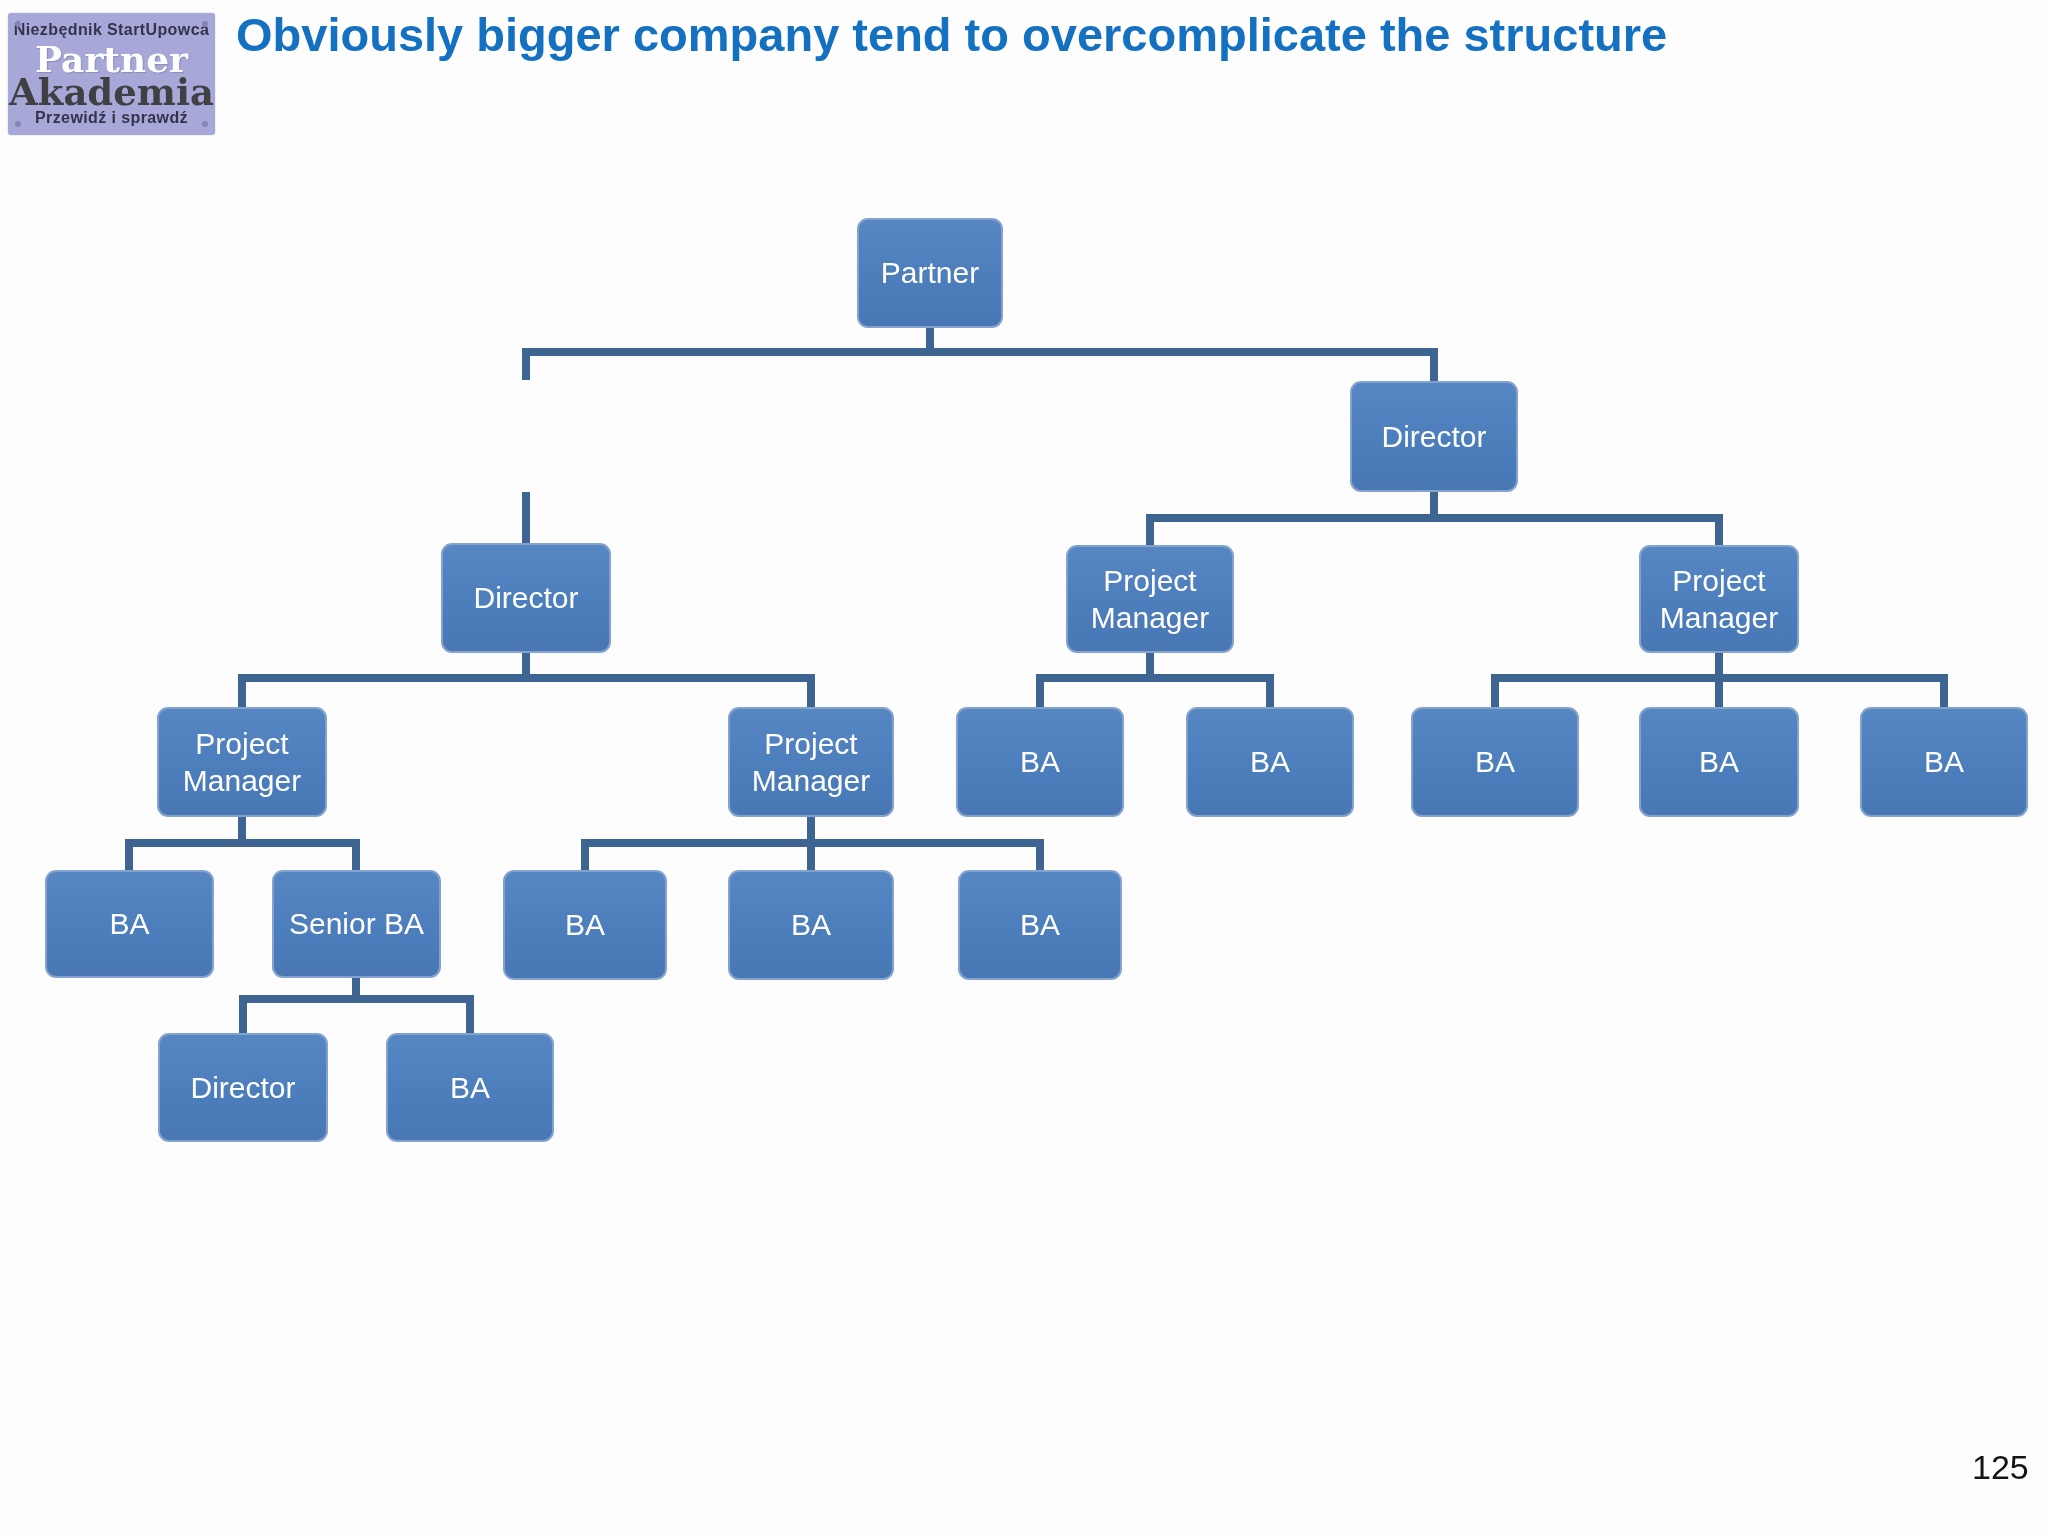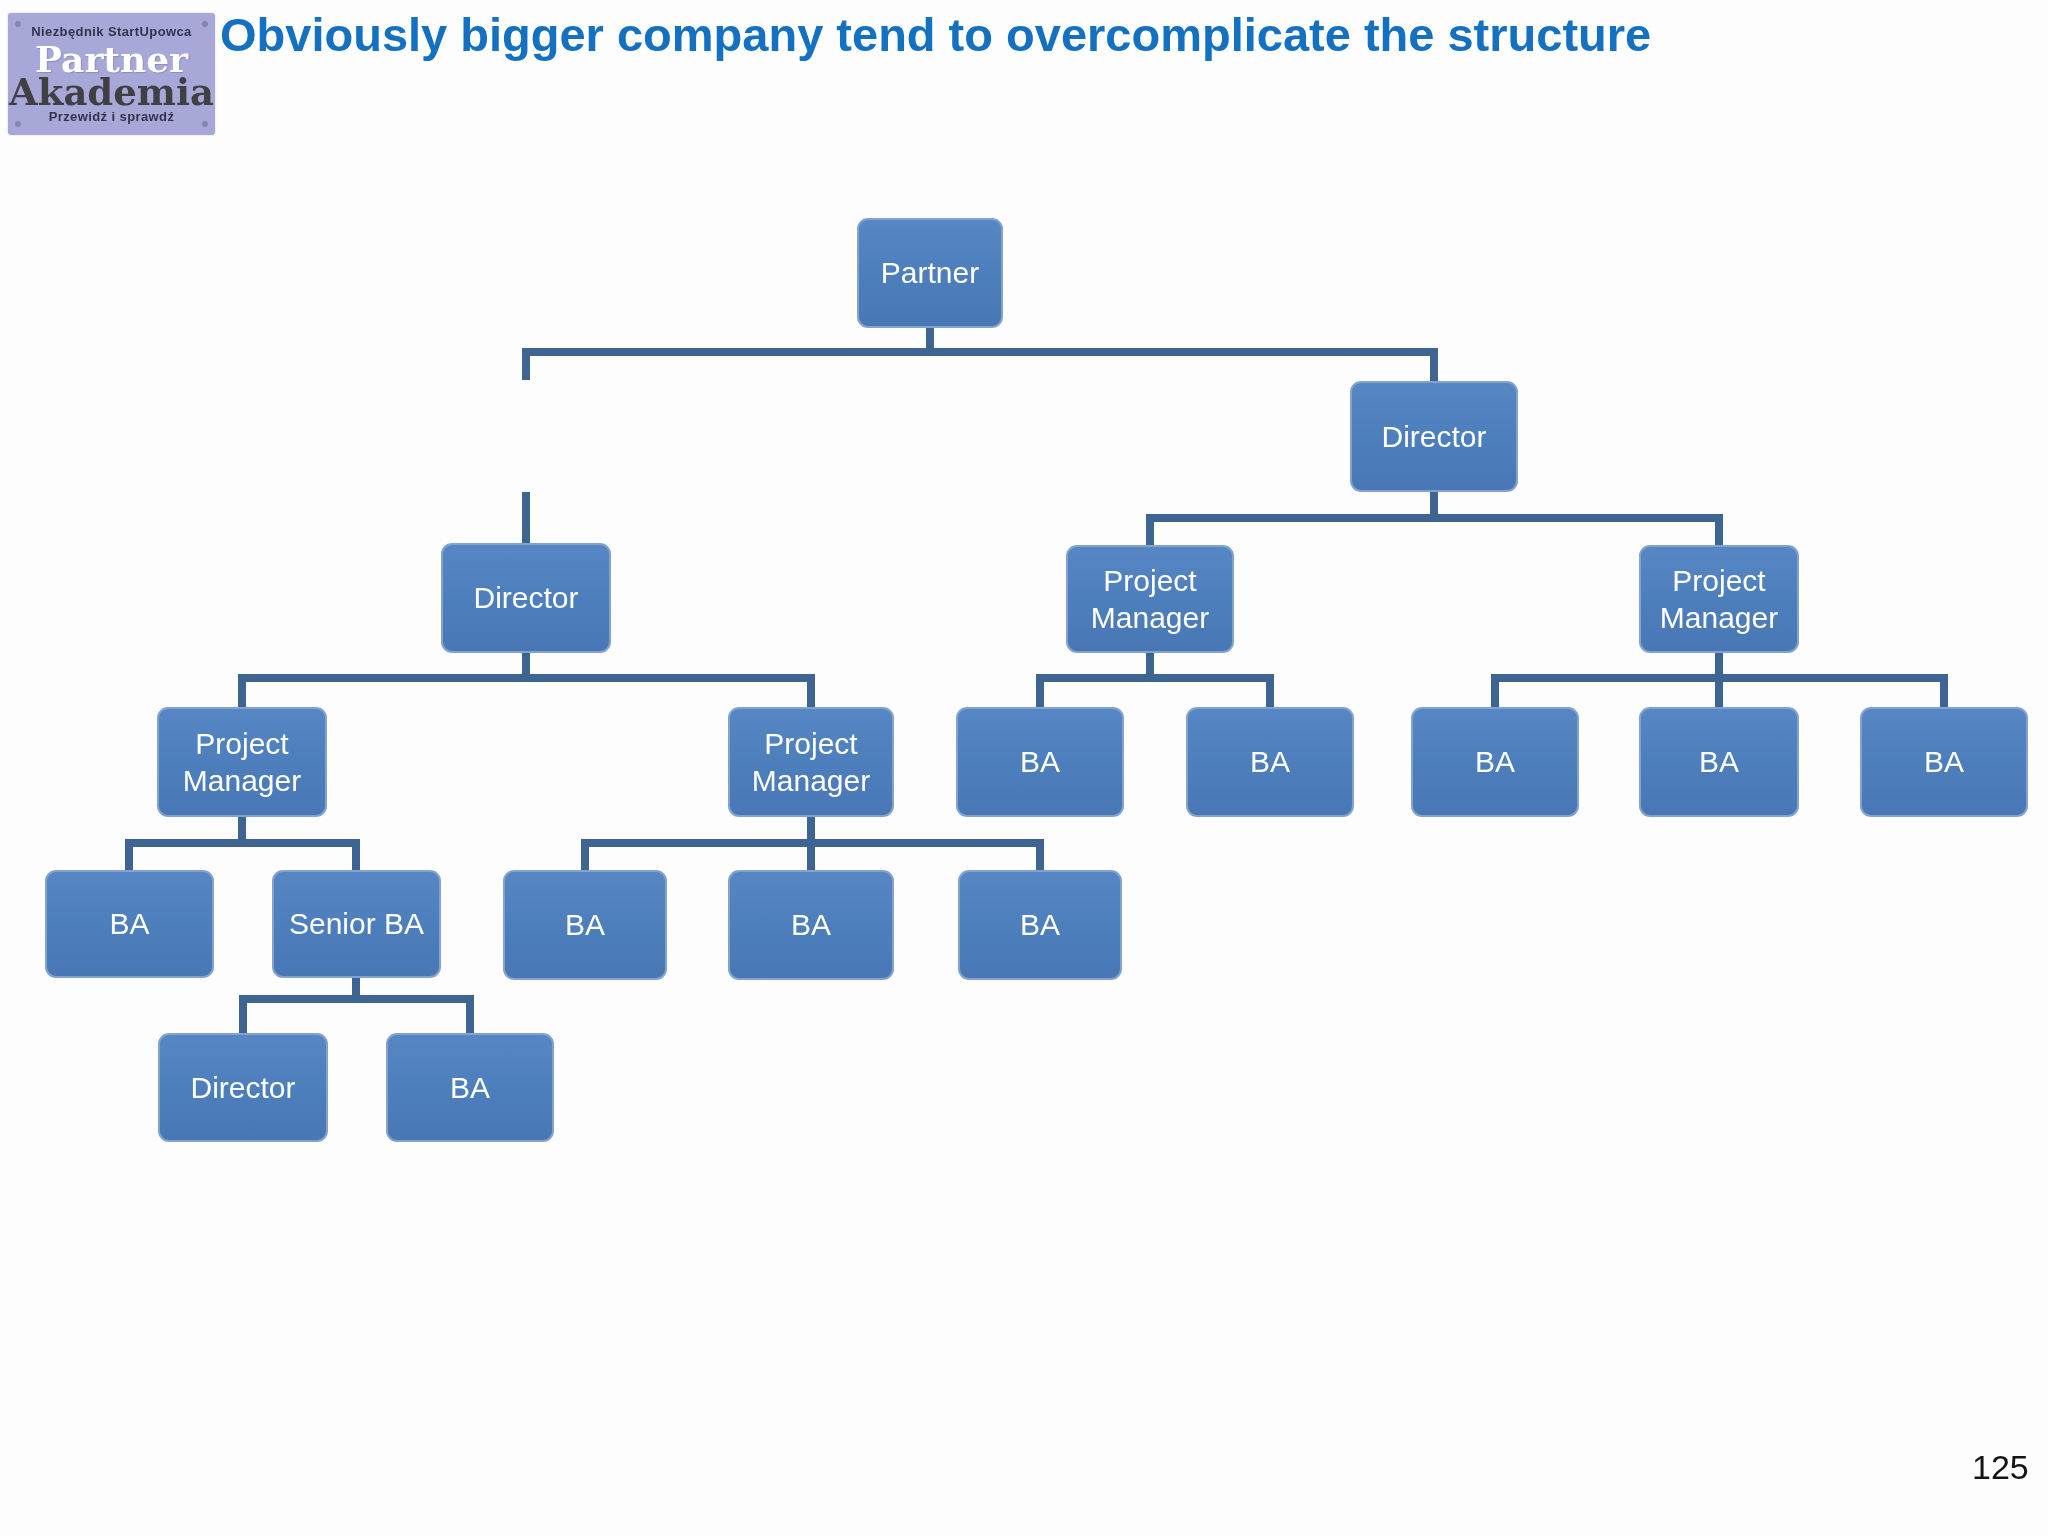--- a/index.html
+++ b/index.html
@@ -7,32 +7,32 @@
     position:relative;width:2048px;height:1536px;background:#fdfdfd;overflow:hidden;
     font-family:"Liberation Sans",sans-serif;
   }
   
   #logo{
     position:absolute;left:8px;top:13px;width:207px;height:122px;
     background:#a8a8d8;border-radius:3px;
     display:flex;flex-direction:column;align-items:center;justify-content:center;
     box-shadow:0 0 2px rgba(0,0,0,.2);
   }
-  .logo-small{font-size:13px;font-weight:bold;color:#33334d;letter-spacing:.4px;line-height:1;}
+  .logo-small{font-size:16px;font-weight:bold;color:#33334d;letter-spacing:.4px;line-height:1;}
   .logo-startup{font-family:"DejaVu Serif",serif;font-weight:bold;font-size:36px;color:#ffffff;
     line-height:1.02;margin-top:3px;text-shadow:1px 1px 1px rgba(60,60,90,.25);}
   .logo-akademia{font-family:"DejaVu Serif",serif;font-weight:bold;font-size:37px;color:#3f3f44;
     line-height:.95;margin-top:-3px;}
   .logo-bottom{margin-top:0;}
   .screw{position:absolute;width:6px;height:6px;border-radius:50%;background:#8585b5;}
   .screw.tl{left:7px;top:8px}.screw.tr{right:7px;top:8px}
   .screw.bl{left:7px;bottom:8px}.screw.br{right:7px;bottom:8px}
   
   #title{
-    position:absolute;left:220px;top:4px;width:1490px;
+    position:absolute;left:236px;top:4px;width:1490px;
     font-size:47px;font-weight:bold;color:#1470c0;line-height:1.32;
   }
   
   .node{
     position:absolute;box-sizing:border-box;
     background:linear-gradient(180deg,#5687c3 0%,#4d7ebc 55%,#4877b4 100%);
     border:2px solid #84a2ce;border-radius:11px;
     color:#ffffff;font-size:30px;line-height:1.25;text-align:center;
     display:flex;align-items:center;justify-content:center;padding:10px;
   }

